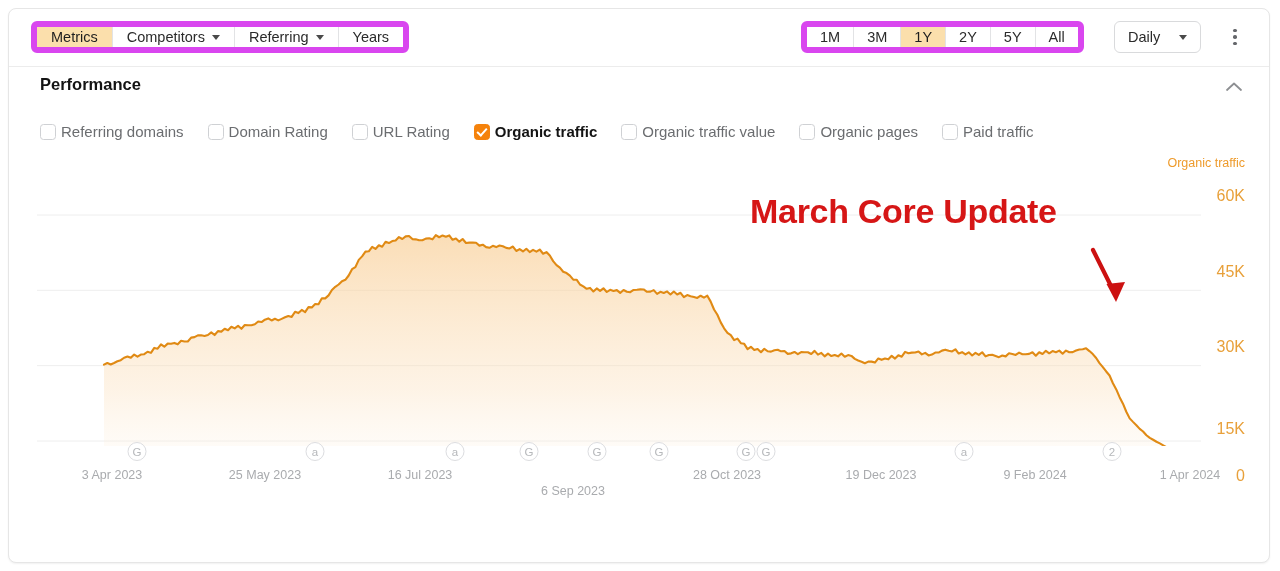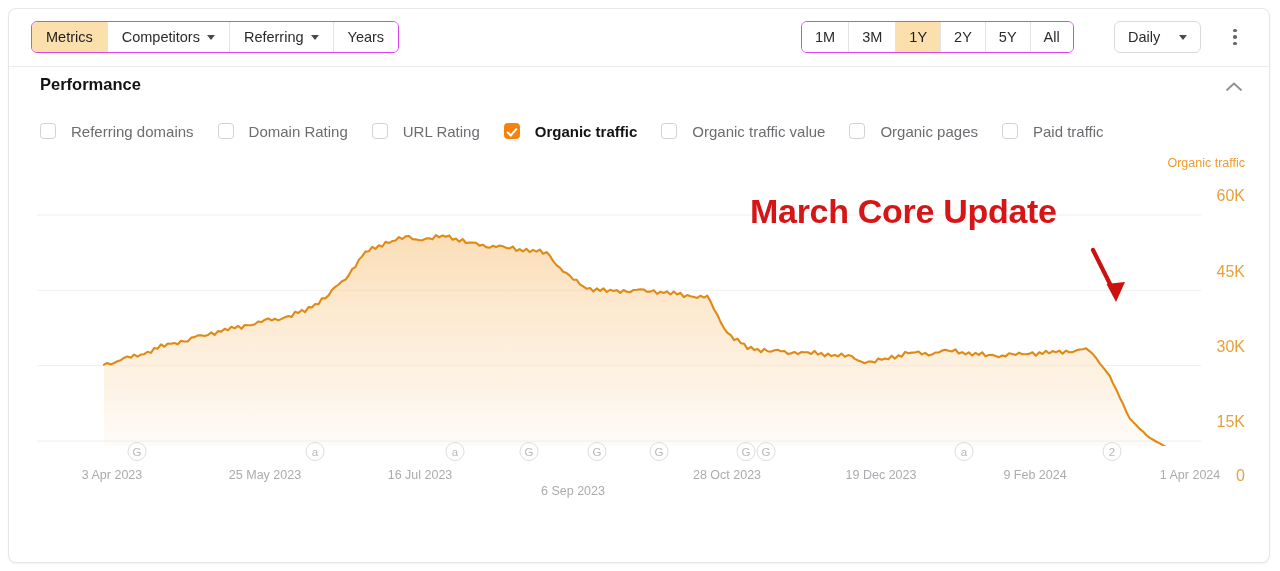--- a/index.html
+++ b/index.html
@@ -27,21 +27,21 @@
 
   
   .toolbar {
     position: relative;
     height: 58px;
     border-bottom: 1px solid #ececec;
   }
   .segmented {
     position: absolute;
     display: flex;
-    border: 1px solid #d946ef;
+    border: 6px solid #d946ef;
     border-radius: 6px;
     overflow: hidden;
     background: #fff;
     height: 32px;
   }
   .seg-left { left: 22px; top: 12px; }
   .seg-right { left: 792px; top: 12px; }
   .seg-btn {
     display: flex; align-items: center; gap: 7px;
     padding: 0 14px;
@@ -107,22 +107,22 @@
   .collapse svg { display: block; }
 
   
   .cb-rows { position: relative; padding: 4px 0 0 0; }
   .cb-row {
     display: flex; align-items: center;
     padding-left: 31px;
     height: 37px;
   }
   .cb-item {
-    display: flex; align-items: flex-start;
-    gap: 15px;
+    display: flex; align-items: center;
+    gap: 5px;
     margin-right: 24px;
     cursor: pointer;
     white-space: nowrap;
   }
   .cb-box {
     width: 16px; height: 16px;
     border: 1.4px solid #cfd1d4;
     border-radius: 3.5px;
     background: #fff;
     flex: 0 0 auto;
@@ -318,21 +318,21 @@
               <line x1="28" x2="1192" y1="37" y2="37" stroke="#eeeeee" stroke-width="1"></line>
             </g>
         <path id="area-path" fill="url(#areaGrad)" stroke="none" d="M95.00,186.66 L98.35,184.96 L101.70,186.44 L105.06,184.97 L108.41,183.30 L111.76,182.18 L115.11,179.73 L118.46,178.49 L121.81,179.77 L125.17,176.52 L128.52,178.72 L131.87,176.58 L135.22,176.21 L138.57,173.72 L141.93,174.87 L145.28,169.93 L148.63,170.69 L151.98,166.36 L155.33,168.71 L158.69,165.65 L162.04,165.75 L165.39,164.92 L168.74,166.32 L172.09,162.80 L175.44,163.55 L178.80,163.55 L182.15,159.60 L185.50,159.11 L188.85,157.39 L192.20,157.29 L195.56,157.94 L198.91,156.96 L202.26,154.35 L205.61,157.02 L208.96,153.14 L212.31,153.66 L215.67,150.71 L219.02,152.30 L222.37,148.70 L225.72,150.43 L229.07,147.77 L232.43,150.78 L235.78,147.00 L239.13,147.20 L242.48,147.24 L245.83,146.24 L249.19,143.49 L252.54,144.03 L255.89,141.69 L259.24,140.40 L262.59,142.45 L265.94,140.79 L269.30,142.35 L272.65,140.84 L276.00,139.25 L279.35,137.93 L282.70,138.89 L286.06,133.71 L289.41,135.09 L292.76,131.91 L296.11,134.04 L299.46,129.10 L302.81,129.39 L306.17,126.09 L309.52,126.20 L312.87,120.35 L316.22,120.36 L319.57,117.40 L322.93,111.97 L326.28,108.78 L329.63,106.50 L332.98,103.16 L336.33,101.85 L339.69,97.49 L343.04,91.16 L346.39,89.10 L349.74,81.88 L353.09,78.35 L356.44,73.62 L359.80,73.31 L363.15,68.91 L366.50,70.94 L369.85,67.28 L373.20,68.77 L376.56,63.72 L379.91,65.04 L383.26,63.08 L386.61,62.54 L389.96,59.09 L393.31,61.00 L396.67,58.41 L400.02,58.05 L403.37,61.09 L406.72,61.36 L410.07,62.32 L413.43,62.25 L416.78,60.65 L420.13,60.30 L423.48,61.37 L426.83,57.16 L430.19,59.24 L433.54,57.44 L436.89,58.72 L440.24,57.43 L443.59,61.78 L446.94,60.44 L450.30,63.69 L453.65,61.00 L457.00,65.00 L460.35,64.62 L463.70,64.51 L467.06,64.82 L470.41,67.63 L473.76,66.71 L477.11,69.13 L480.46,69.82 L483.81,67.86 L487.17,69.08 L490.52,67.48 L493.87,68.27 L497.22,69.85 L500.57,70.43 L503.93,68.54 L507.28,72.98 L510.63,71.08 L513.98,73.46 L517.33,70.80 L520.69,74.07 L524.04,71.86 L527.39,73.62 L530.74,71.52 L534.09,75.74 L537.44,74.10 L540.80,77.55 L544.15,83.13 L547.50,87.20 L550.85,89.70 L554.20,93.73 L557.56,95.07 L560.91,97.66 L564.26,101.66 L567.61,101.68 L570.96,106.50 L574.31,108.33 L577.67,110.80 L581.02,109.90 L584.37,113.51 L587.72,110.43 L591.07,112.94 L594.43,110.31 L597.78,114.00 L601.13,111.77 L604.48,112.91 L607.83,112.13 L611.19,114.92 L614.54,111.98 L617.89,113.71 L621.24,114.24 L624.59,111.98 L627.94,111.77 L631.30,111.40 L634.65,111.47 L638.00,113.82 L641.35,113.59 L644.70,112.14 L648.06,115.92 L651.41,113.76 L654.76,114.93 L658.11,113.41 L661.46,116.45 L664.81,113.50 L668.17,116.51 L671.52,114.77 L674.87,119.17 L678.22,117.08 L681.57,118.23 L684.93,118.97 L688.28,119.95 L691.63,117.71 L694.98,119.59 L698.33,117.68 L701.69,123.63 L705.04,131.49 L708.39,136.75 L711.74,144.39 L715.09,150.34 L718.44,154.81 L721.80,157.15 L725.15,162.11 L728.50,160.66 L731.85,165.24 L735.20,165.84 L738.56,171.16 L741.91,168.78 L745.26,172.02 L748.61,170.97 L751.96,174.20 L755.31,170.83 L758.67,173.23 L762.02,173.64 L765.37,172.29 L768.72,171.69 L772.07,173.32 L775.43,172.93 L778.78,175.90 L782.13,175.34 L785.48,173.94 L788.83,176.19 L792.19,174.05 L795.54,174.18 L798.89,174.23 L802.24,175.97 L805.59,172.87 L808.94,176.62 L812.30,174.93 L815.65,178.31 L819.00,175.70 L822.35,178.05 L825.70,177.01 L829.06,178.35 L832.41,175.51 L835.76,178.70 L839.11,177.08 L842.46,177.90 L845.81,180.85 L849.17,182.51 L852.52,183.77 L855.87,185.22 L859.22,183.66 L862.57,183.63 L865.93,184.60 L869.28,180.45 L872.63,181.83 L875.98,180.47 L879.33,181.34 L882.69,177.85 L886.04,180.61 L889.39,177.22 L892.74,178.68 L896.09,173.87 L899.44,175.28 L902.80,174.63 L906.15,174.52 L909.50,173.51 L912.85,176.40 L916.20,174.83 L919.56,177.45 L922.91,176.59 L926.26,174.57 L929.61,174.55 L932.96,172.62 L936.31,171.64 L939.67,172.82 L943.02,173.43 L946.37,171.26 L949.72,175.55 L953.07,174.17 L956.43,176.41 L959.78,174.34 L963.13,177.47 L966.48,174.90 L969.83,176.91 L973.19,174.25 L976.54,178.40 L979.89,176.93 L983.24,176.78 L986.59,177.96 L989.94,179.18 L993.30,177.55 L996.65,178.39 L1000.00,175.27 L1003.35,175.95 L1006.70,176.92 L1010.06,174.60 L1013.41,176.20 L1016.76,176.28 L1020.11,175.88 L1023.46,174.24 L1026.81,177.71 L1030.17,174.26 L1033.52,176.04 L1036.87,172.86 L1040.22,175.28 L1043.57,173.08 L1046.93,174.26 L1050.28,172.62 L1053.63,175.71 L1056.98,172.56 L1060.33,174.30 L1063.69,174.13 L1067.04,172.52 L1070.39,171.45 L1073.74,171.29 L1077.09,170.33 L1080.44,173.07 L1083.80,176.09 L1087.15,180.00 L1090.50,185.16 L1093.85,189.06 L1097.20,193.48 L1100.56,197.47 L1103.91,205.25 L1107.26,211.42 L1110.61,219.16 L1113.96,225.67 L1117.31,233.76 L1120.67,240.38 L1124.02,243.87 L1127.37,247.20 L1130.72,250.90 L1134.07,253.48 L1137.43,257.25 L1140.78,259.88 L1144.13,261.75 L1147.48,263.72 L1150.83,265.34 L1154.19,267.32 L1157.54,269.25 L1160.89,270.48 L1164.24,271.26 L1167.59,272.77 L1170.94,272.68 L1174.30,273.89 L1177.65,274.30 L1181.00,275.67 L1181.00,338.33 L95.00,338.33 Z"></path>
         <path id="line-path" fill="none" stroke="#e08a14" stroke-width="2.1" stroke-linejoin="round" stroke-linecap="round" d="M95.00,186.66 L98.35,184.96 L101.70,186.44 L105.06,184.97 L108.41,183.30 L111.76,182.18 L115.11,179.73 L118.46,178.49 L121.81,179.77 L125.17,176.52 L128.52,178.72 L131.87,176.58 L135.22,176.21 L138.57,173.72 L141.93,174.87 L145.28,169.93 L148.63,170.69 L151.98,166.36 L155.33,168.71 L158.69,165.65 L162.04,165.75 L165.39,164.92 L168.74,166.32 L172.09,162.80 L175.44,163.55 L178.80,163.55 L182.15,159.60 L185.50,159.11 L188.85,157.39 L192.20,157.29 L195.56,157.94 L198.91,156.96 L202.26,154.35 L205.61,157.02 L208.96,153.14 L212.31,153.66 L215.67,150.71 L219.02,152.30 L222.37,148.70 L225.72,150.43 L229.07,147.77 L232.43,150.78 L235.78,147.00 L239.13,147.20 L242.48,147.24 L245.83,146.24 L249.19,143.49 L252.54,144.03 L255.89,141.69 L259.24,140.40 L262.59,142.45 L265.94,140.79 L269.30,142.35 L272.65,140.84 L276.00,139.25 L279.35,137.93 L282.70,138.89 L286.06,133.71 L289.41,135.09 L292.76,131.91 L296.11,134.04 L299.46,129.10 L302.81,129.39 L306.17,126.09 L309.52,126.20 L312.87,120.35 L316.22,120.36 L319.57,117.40 L322.93,111.97 L326.28,108.78 L329.63,106.50 L332.98,103.16 L336.33,101.85 L339.69,97.49 L343.04,91.16 L346.39,89.10 L349.74,81.88 L353.09,78.35 L356.44,73.62 L359.80,73.31 L363.15,68.91 L366.50,70.94 L369.85,67.28 L373.20,68.77 L376.56,63.72 L379.91,65.04 L383.26,63.08 L386.61,62.54 L389.96,59.09 L393.31,61.00 L396.67,58.41 L400.02,58.05 L403.37,61.09 L406.72,61.36 L410.07,62.32 L413.43,62.25 L416.78,60.65 L420.13,60.30 L423.48,61.37 L426.83,57.16 L430.19,59.24 L433.54,57.44 L436.89,58.72 L440.24,57.43 L443.59,61.78 L446.94,60.44 L450.30,63.69 L453.65,61.00 L457.00,65.00 L460.35,64.62 L463.70,64.51 L467.06,64.82 L470.41,67.63 L473.76,66.71 L477.11,69.13 L480.46,69.82 L483.81,67.86 L487.17,69.08 L490.52,67.48 L493.87,68.27 L497.22,69.85 L500.57,70.43 L503.93,68.54 L507.28,72.98 L510.63,71.08 L513.98,73.46 L517.33,70.80 L520.69,74.07 L524.04,71.86 L527.39,73.62 L530.74,71.52 L534.09,75.74 L537.44,74.10 L540.80,77.55 L544.15,83.13 L547.50,87.20 L550.85,89.70 L554.20,93.73 L557.56,95.07 L560.91,97.66 L564.26,101.66 L567.61,101.68 L570.96,106.50 L574.31,108.33 L577.67,110.80 L581.02,109.90 L584.37,113.51 L587.72,110.43 L591.07,112.94 L594.43,110.31 L597.78,114.00 L601.13,111.77 L604.48,112.91 L607.83,112.13 L611.19,114.92 L614.54,111.98 L617.89,113.71 L621.24,114.24 L624.59,111.98 L627.94,111.77 L631.30,111.40 L634.65,111.47 L638.00,113.82 L641.35,113.59 L644.70,112.14 L648.06,115.92 L651.41,113.76 L654.76,114.93 L658.11,113.41 L661.46,116.45 L664.81,113.50 L668.17,116.51 L671.52,114.77 L674.87,119.17 L678.22,117.08 L681.57,118.23 L684.93,118.97 L688.28,119.95 L691.63,117.71 L694.98,119.59 L698.33,117.68 L701.69,123.63 L705.04,131.49 L708.39,136.75 L711.74,144.39 L715.09,150.34 L718.44,154.81 L721.80,157.15 L725.15,162.11 L728.50,160.66 L731.85,165.24 L735.20,165.84 L738.56,171.16 L741.91,168.78 L745.26,172.02 L748.61,170.97 L751.96,174.20 L755.31,170.83 L758.67,173.23 L762.02,173.64 L765.37,172.29 L768.72,171.69 L772.07,173.32 L775.43,172.93 L778.78,175.90 L782.13,175.34 L785.48,173.94 L788.83,176.19 L792.19,174.05 L795.54,174.18 L798.89,174.23 L802.24,175.97 L805.59,172.87 L808.94,176.62 L812.30,174.93 L815.65,178.31 L819.00,175.70 L822.35,178.05 L825.70,177.01 L829.06,178.35 L832.41,175.51 L835.76,178.70 L839.11,177.08 L842.46,177.90 L845.81,180.85 L849.17,182.51 L852.52,183.77 L855.87,185.22 L859.22,183.66 L862.57,183.63 L865.93,184.60 L869.28,180.45 L872.63,181.83 L875.98,180.47 L879.33,181.34 L882.69,177.85 L886.04,180.61 L889.39,177.22 L892.74,178.68 L896.09,173.87 L899.44,175.28 L902.80,174.63 L906.15,174.52 L909.50,173.51 L912.85,176.40 L916.20,174.83 L919.56,177.45 L922.91,176.59 L926.26,174.57 L929.61,174.55 L932.96,172.62 L936.31,171.64 L939.67,172.82 L943.02,173.43 L946.37,171.26 L949.72,175.55 L953.07,174.17 L956.43,176.41 L959.78,174.34 L963.13,177.47 L966.48,174.90 L969.83,176.91 L973.19,174.25 L976.54,178.40 L979.89,176.93 L983.24,176.78 L986.59,177.96 L989.94,179.18 L993.30,177.55 L996.65,178.39 L1000.00,175.27 L1003.35,175.95 L1006.70,176.92 L1010.06,174.60 L1013.41,176.20 L1016.76,176.28 L1020.11,175.88 L1023.46,174.24 L1026.81,177.71 L1030.17,174.26 L1033.52,176.04 L1036.87,172.86 L1040.22,175.28 L1043.57,173.08 L1046.93,174.26 L1050.28,172.62 L1053.63,175.71 L1056.98,172.56 L1060.33,174.30 L1063.69,174.13 L1067.04,172.52 L1070.39,171.45 L1073.74,171.29 L1077.09,170.33 L1080.44,173.07 L1083.80,176.09 L1087.15,180.00 L1090.50,185.16 L1093.85,189.06 L1097.20,193.48 L1100.56,197.47 L1103.91,205.25 L1107.26,211.42 L1110.61,219.16 L1113.96,225.67 L1117.31,233.76 L1120.67,240.38 L1124.02,243.87 L1127.37,247.20 L1130.72,250.90 L1134.07,253.48 L1137.43,257.25 L1140.78,259.88 L1144.13,261.75 L1147.48,263.72 L1150.83,265.34 L1154.19,267.32 L1157.54,269.25 L1160.89,270.48 L1164.24,271.26 L1167.59,272.77 L1170.94,272.68 L1174.30,273.89 L1177.65,274.30 L1181.00,275.67"></path>
       </svg>
     </div>
 
     <div class="ylab" style="top:31px;">60K</div>
     <div class="ylab" style="top:107px;">45K</div>
     <div class="ylab" style="top:182px;">30K</div>
-    <div class="ylab" style="top:257px;">15K</div>
+    <div class="ylab" style="top:264px;">15K</div>
     <div class="ylab" style="top:311px;">0</div>
 
     <div class="marker" style="left:128px;">G</div>
     <div class="marker" style="left:306px;">a</div>
     <div class="marker" style="left:446px;">a</div>
     <div class="marker" style="left:520px;">G</div>
     <div class="marker" style="left:588px;">G</div>
     <div class="marker" style="left:650px;">G</div>
     <div class="marker" style="left:737px;">G</div>
     <div class="marker" style="left:757px;">G</div>

